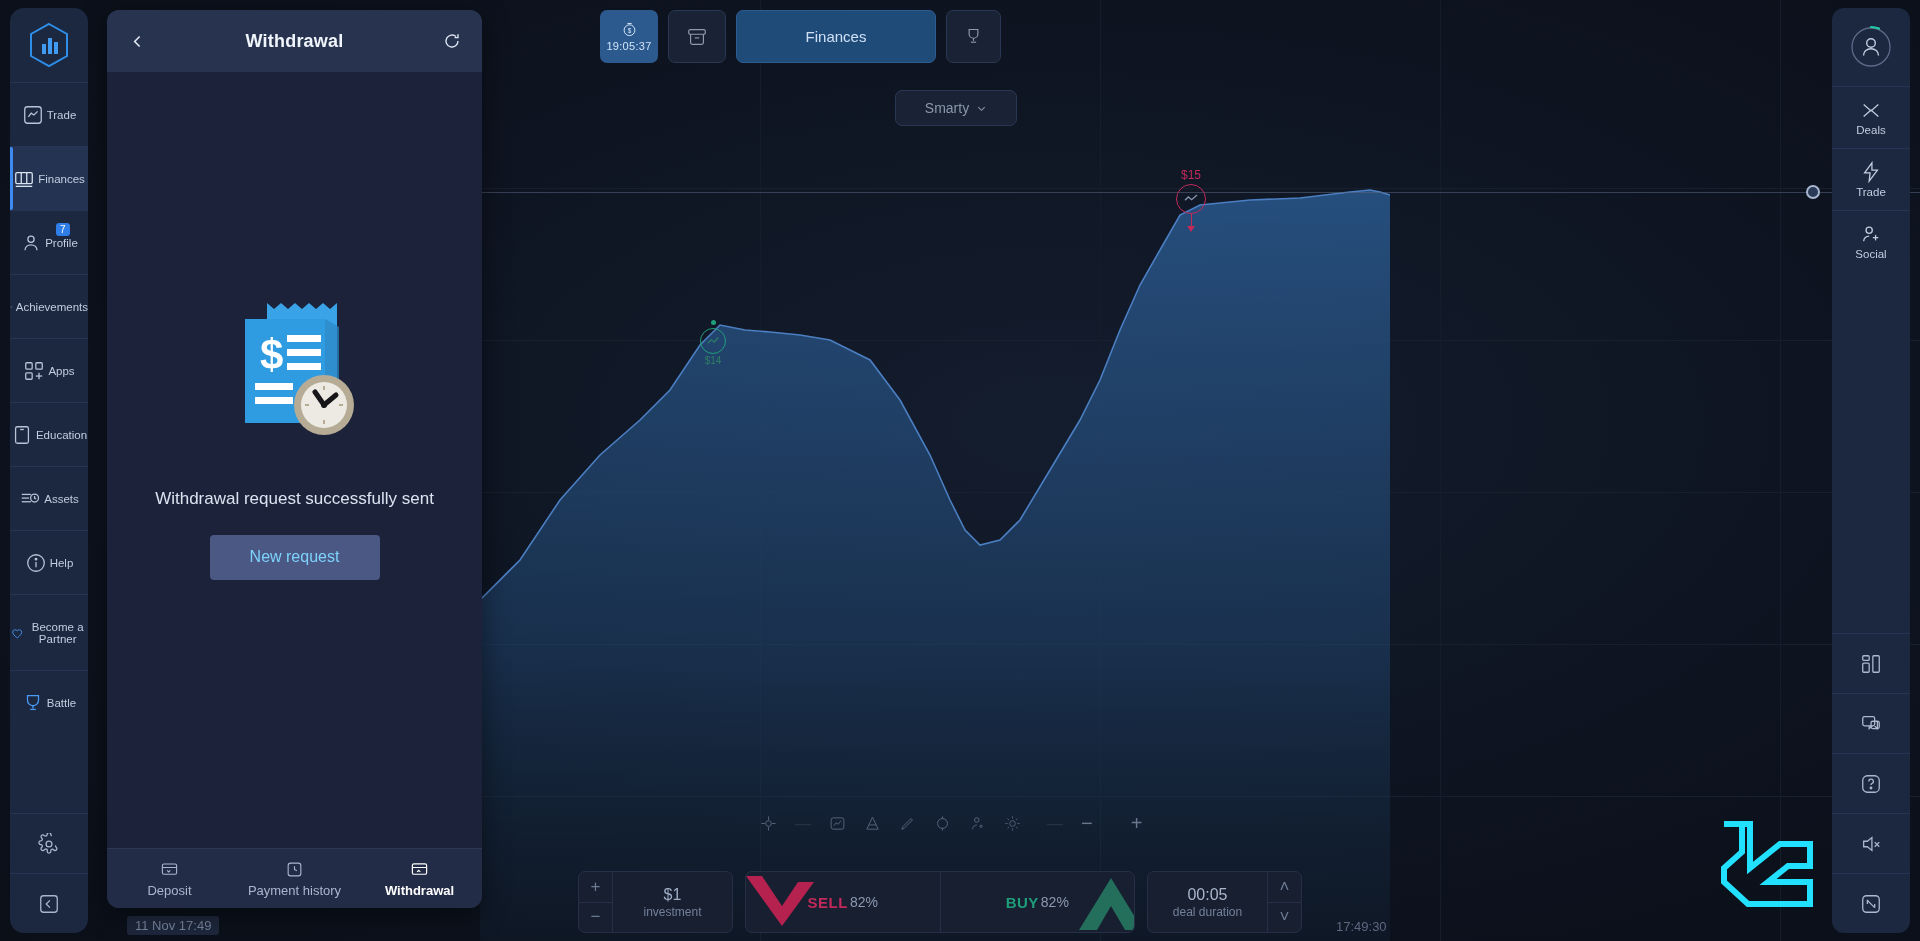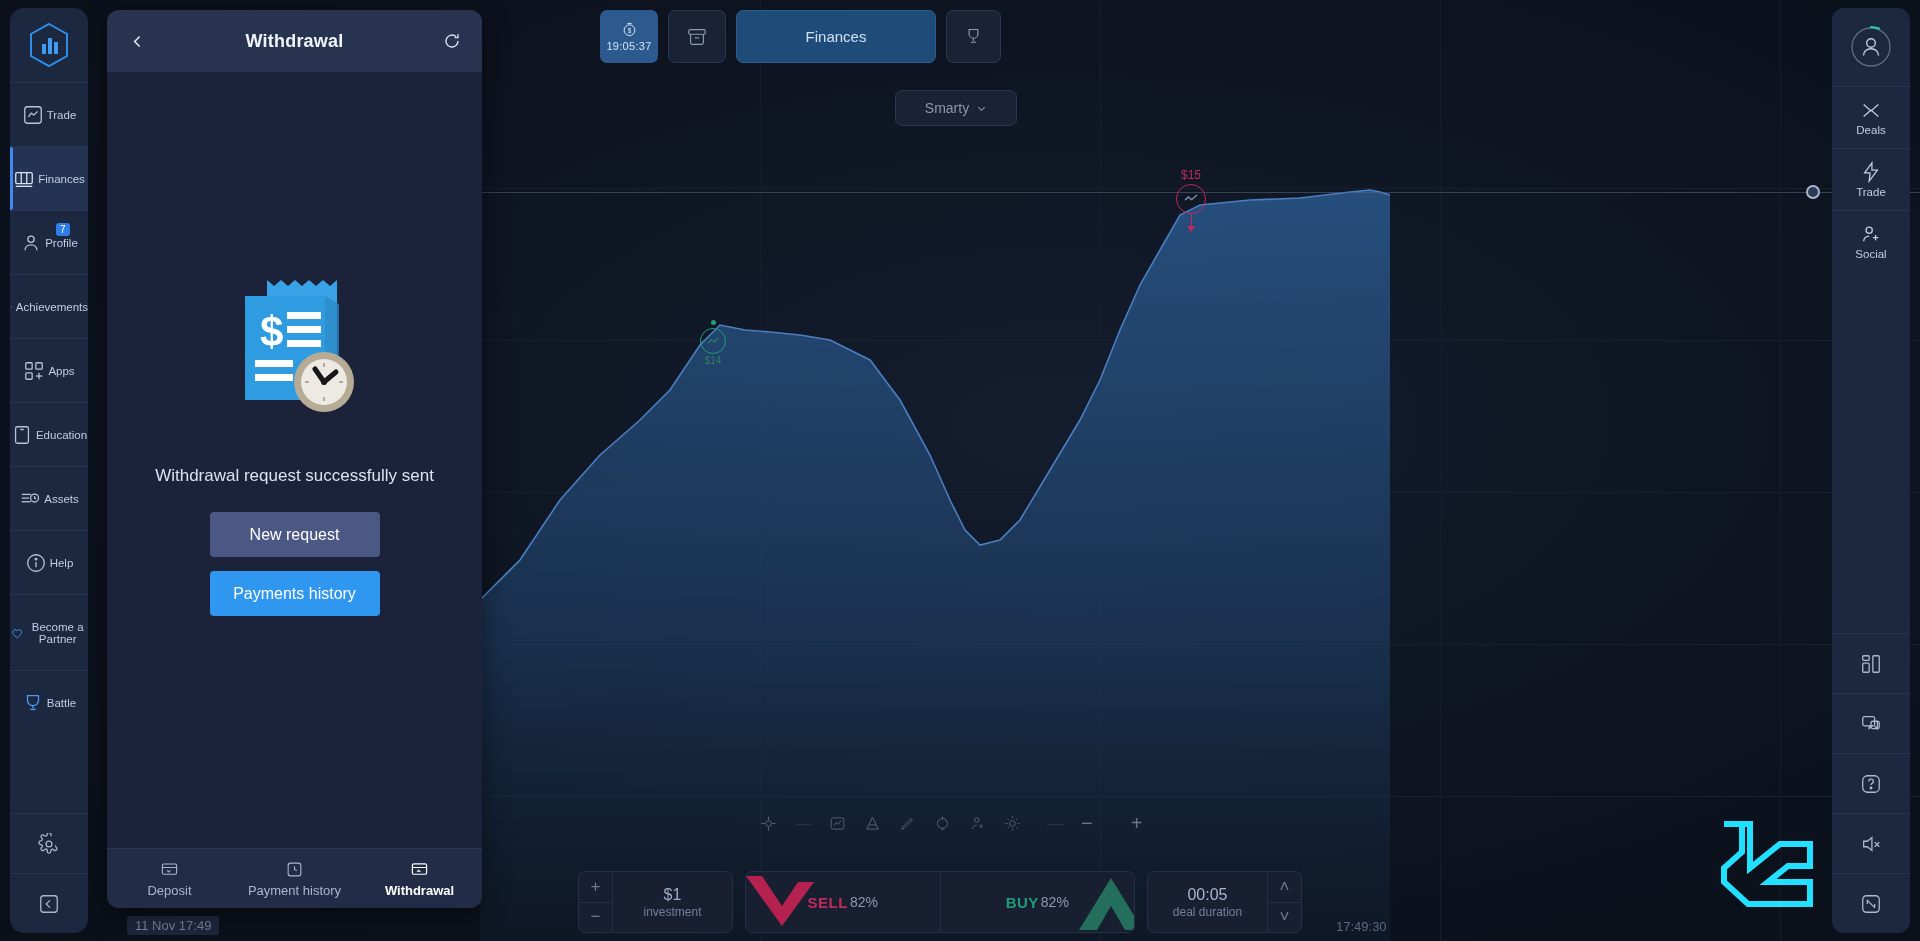--- a/index.html
+++ b/index.html
@@ -75,21 +75,21 @@
     flex:1; display:flex; flex-direction:column; align-items:center;
     justify-content:center; padding-bottom:40px;
   }
   .receipt-wrap { width:160px; height:178px; margin-bottom:24px; }
   .success-msg { font-size:17px; color:#dbe3f1; margin-bottom:26px; }
   .btn {
     width:170px; height:45px; border-radius:4px; border:none;
     font-size:16px; cursor:pointer; display:flex; align-items:center; justify-content:center;
     font-family:"Liberation Sans", sans-serif;
   }
-  .btn-secondary { background:#4b5884; color:#ffffff; margin-bottom:14px; }
+  .btn-secondary { background:#4b5884; color:#7dd3fc; margin-bottom:14px; }
   .btn-primary { background:#2f97f0; color:#ffffff; }
   .panel-tabs {
     height:60px; background:#232c46; display:flex; border-top:1px solid #2c3category;
     flex-shrink:0;
   }
   .panel-tabs { border-top:1px solid #2c3755; }
   .ptab {
     flex:1; display:flex; flex-direction:column; align-items:center; justify-content:center;
     gap:4px; cursor:pointer; color:#aab6cd; font-size:13px;
   }
@@ -404,21 +404,20 @@
           <line x1="124" y1="118" x2="128" y2="118" stroke="#b6ab94" stroke-width="2"></line>
           <line x1="109" y1="118" x2="100" y2="105" stroke="#17171a" stroke-width="5" stroke-linecap="round"></line>
           <line x1="109" y1="118" x2="121" y2="108" stroke="#17171a" stroke-width="5" stroke-linecap="round"></line>
           <circle cx="109" cy="118" r="3" fill="#17171a"></circle>
         </svg>
       </div>
 
       <div class="success-msg">Withdrawal request successfully sent</div>
 
       <button class="btn btn-secondary">New request</button>
-      <button class="btn btn-primary">Payments history</button>
     </div>
 
     <footer class="panel-tabs">
       <div class="ptab">
         <svg width="19" height="19" viewBox="0 0 24 24" fill="none" stroke="#aab6cd" stroke-width="1.4">
           <rect x="3" y="5" width="18" height="13" rx="2"></rect>
             <line x1="3" y1="9.5" x2="21" y2="9.5"></line>
           <polyline points="9,13 11,15 13,13"></polyline>
         </svg>
         <span>Deposit</span>

